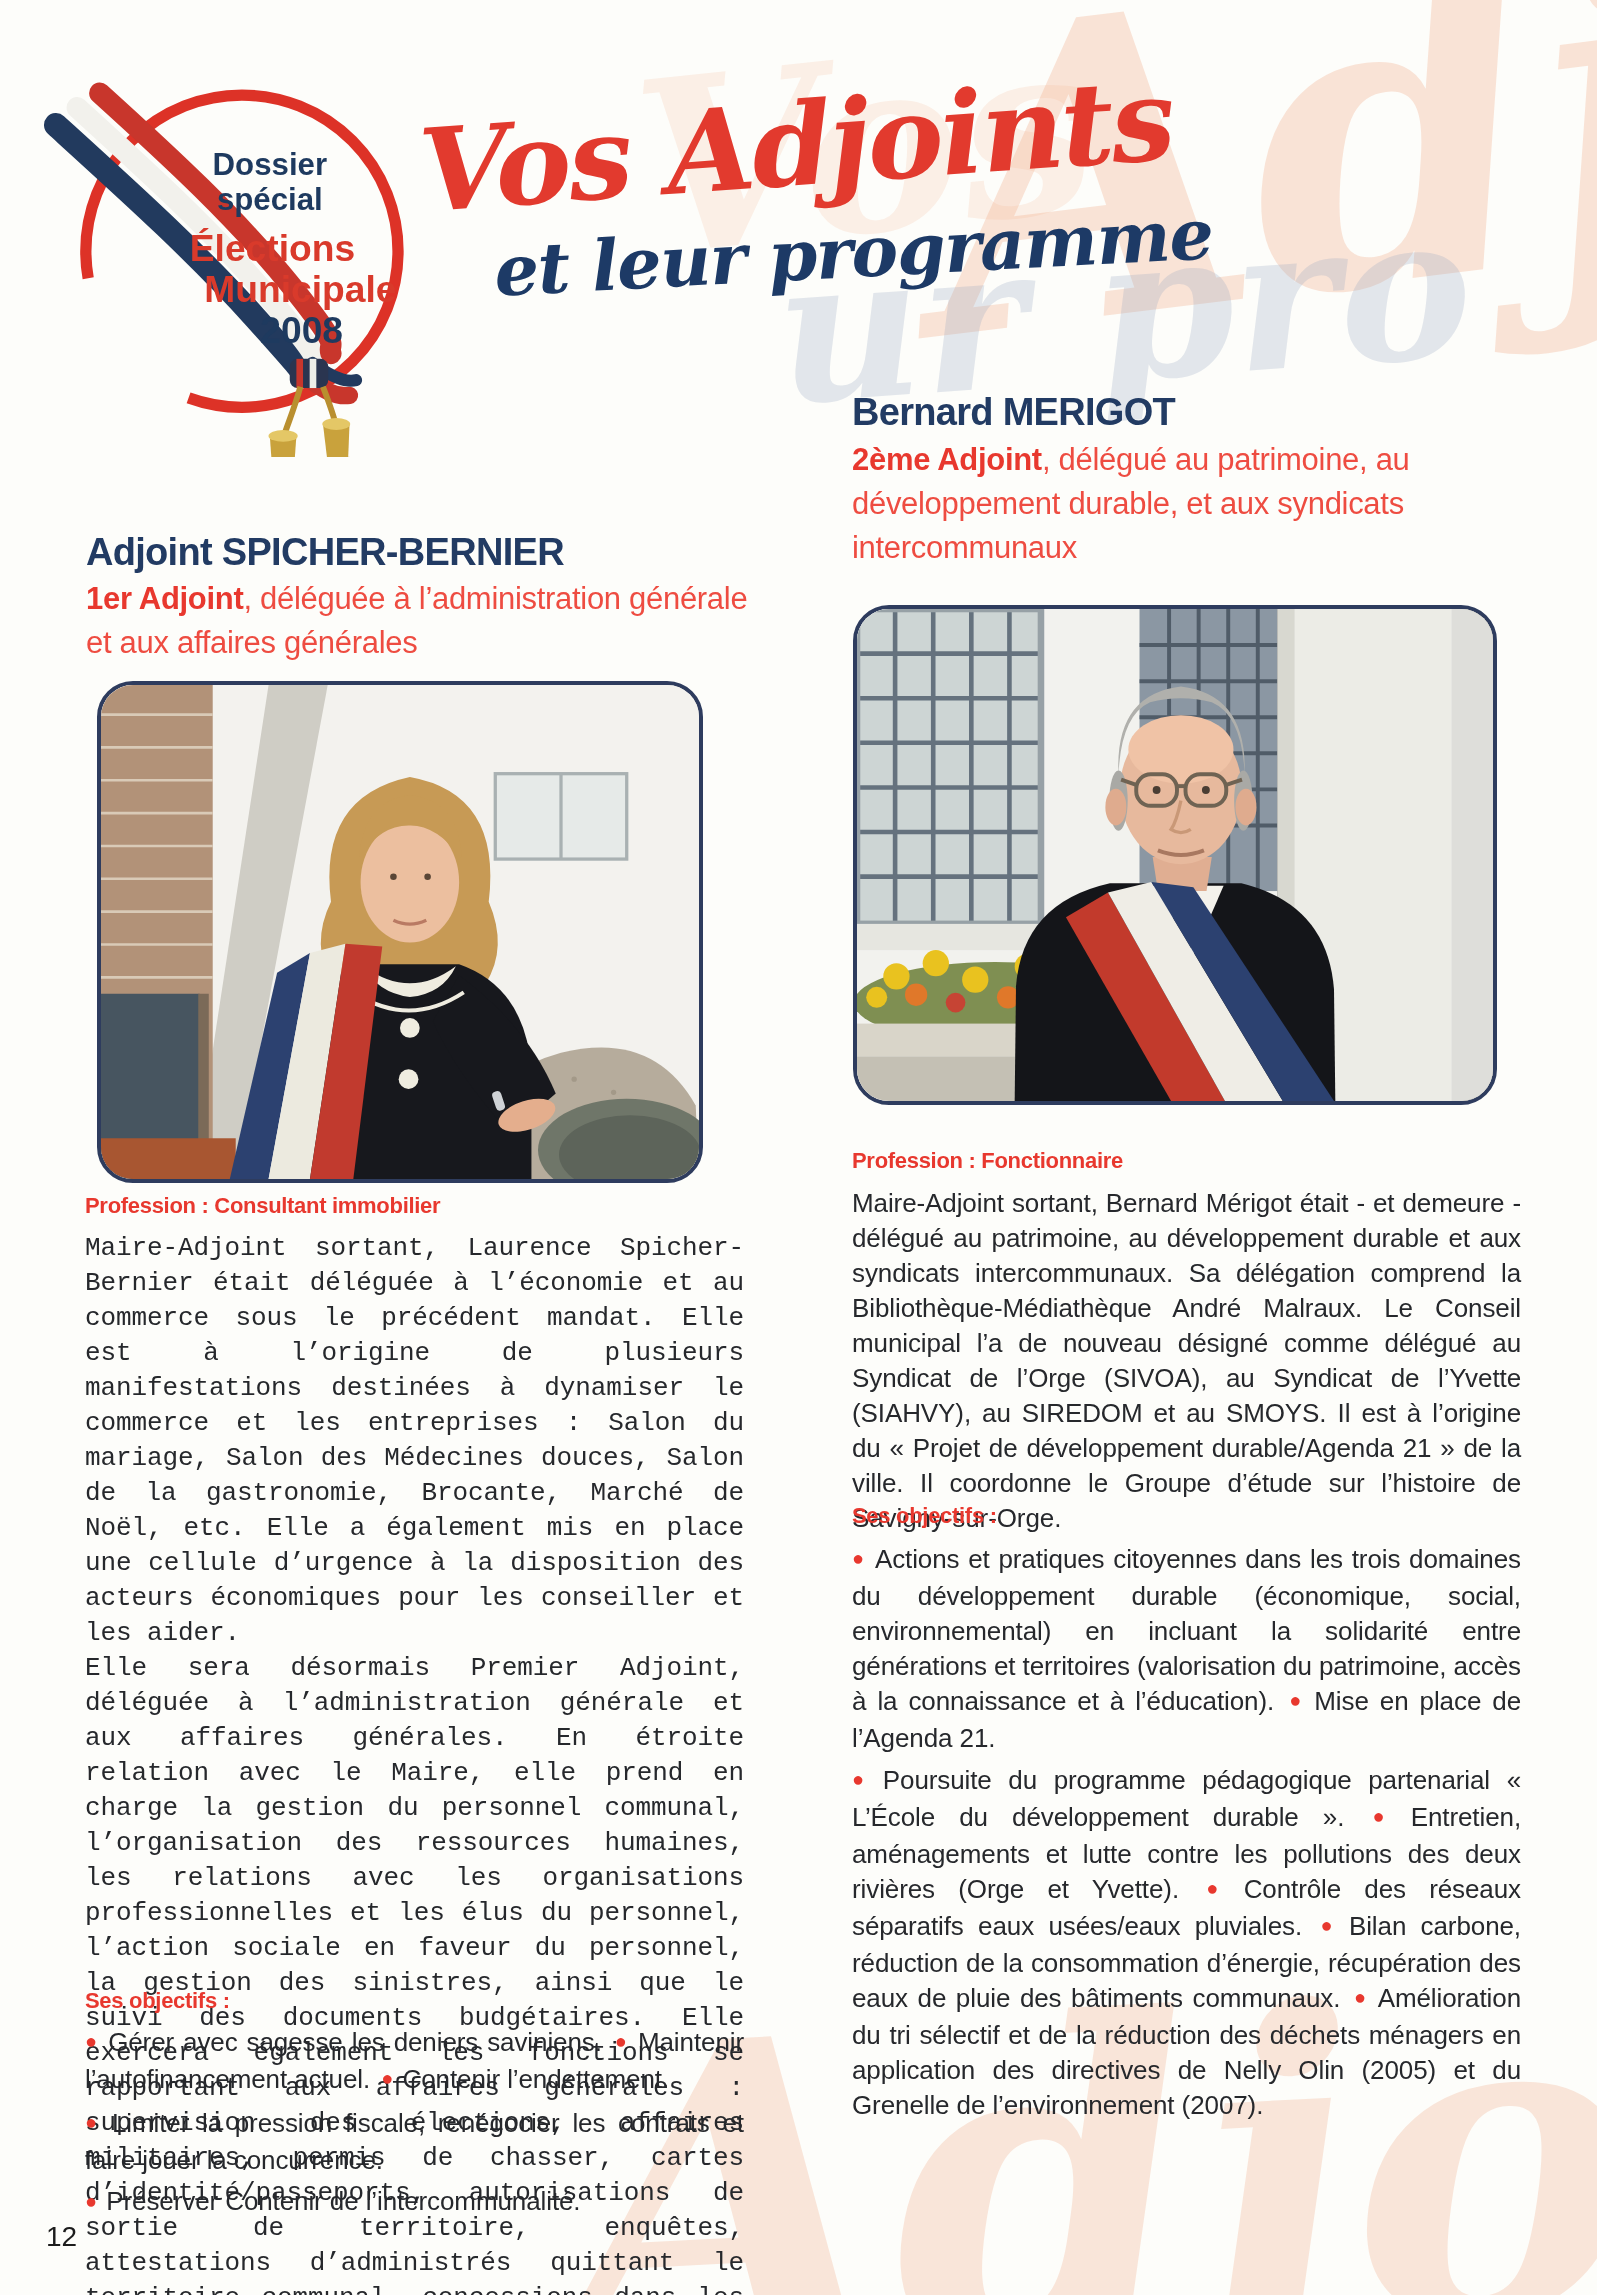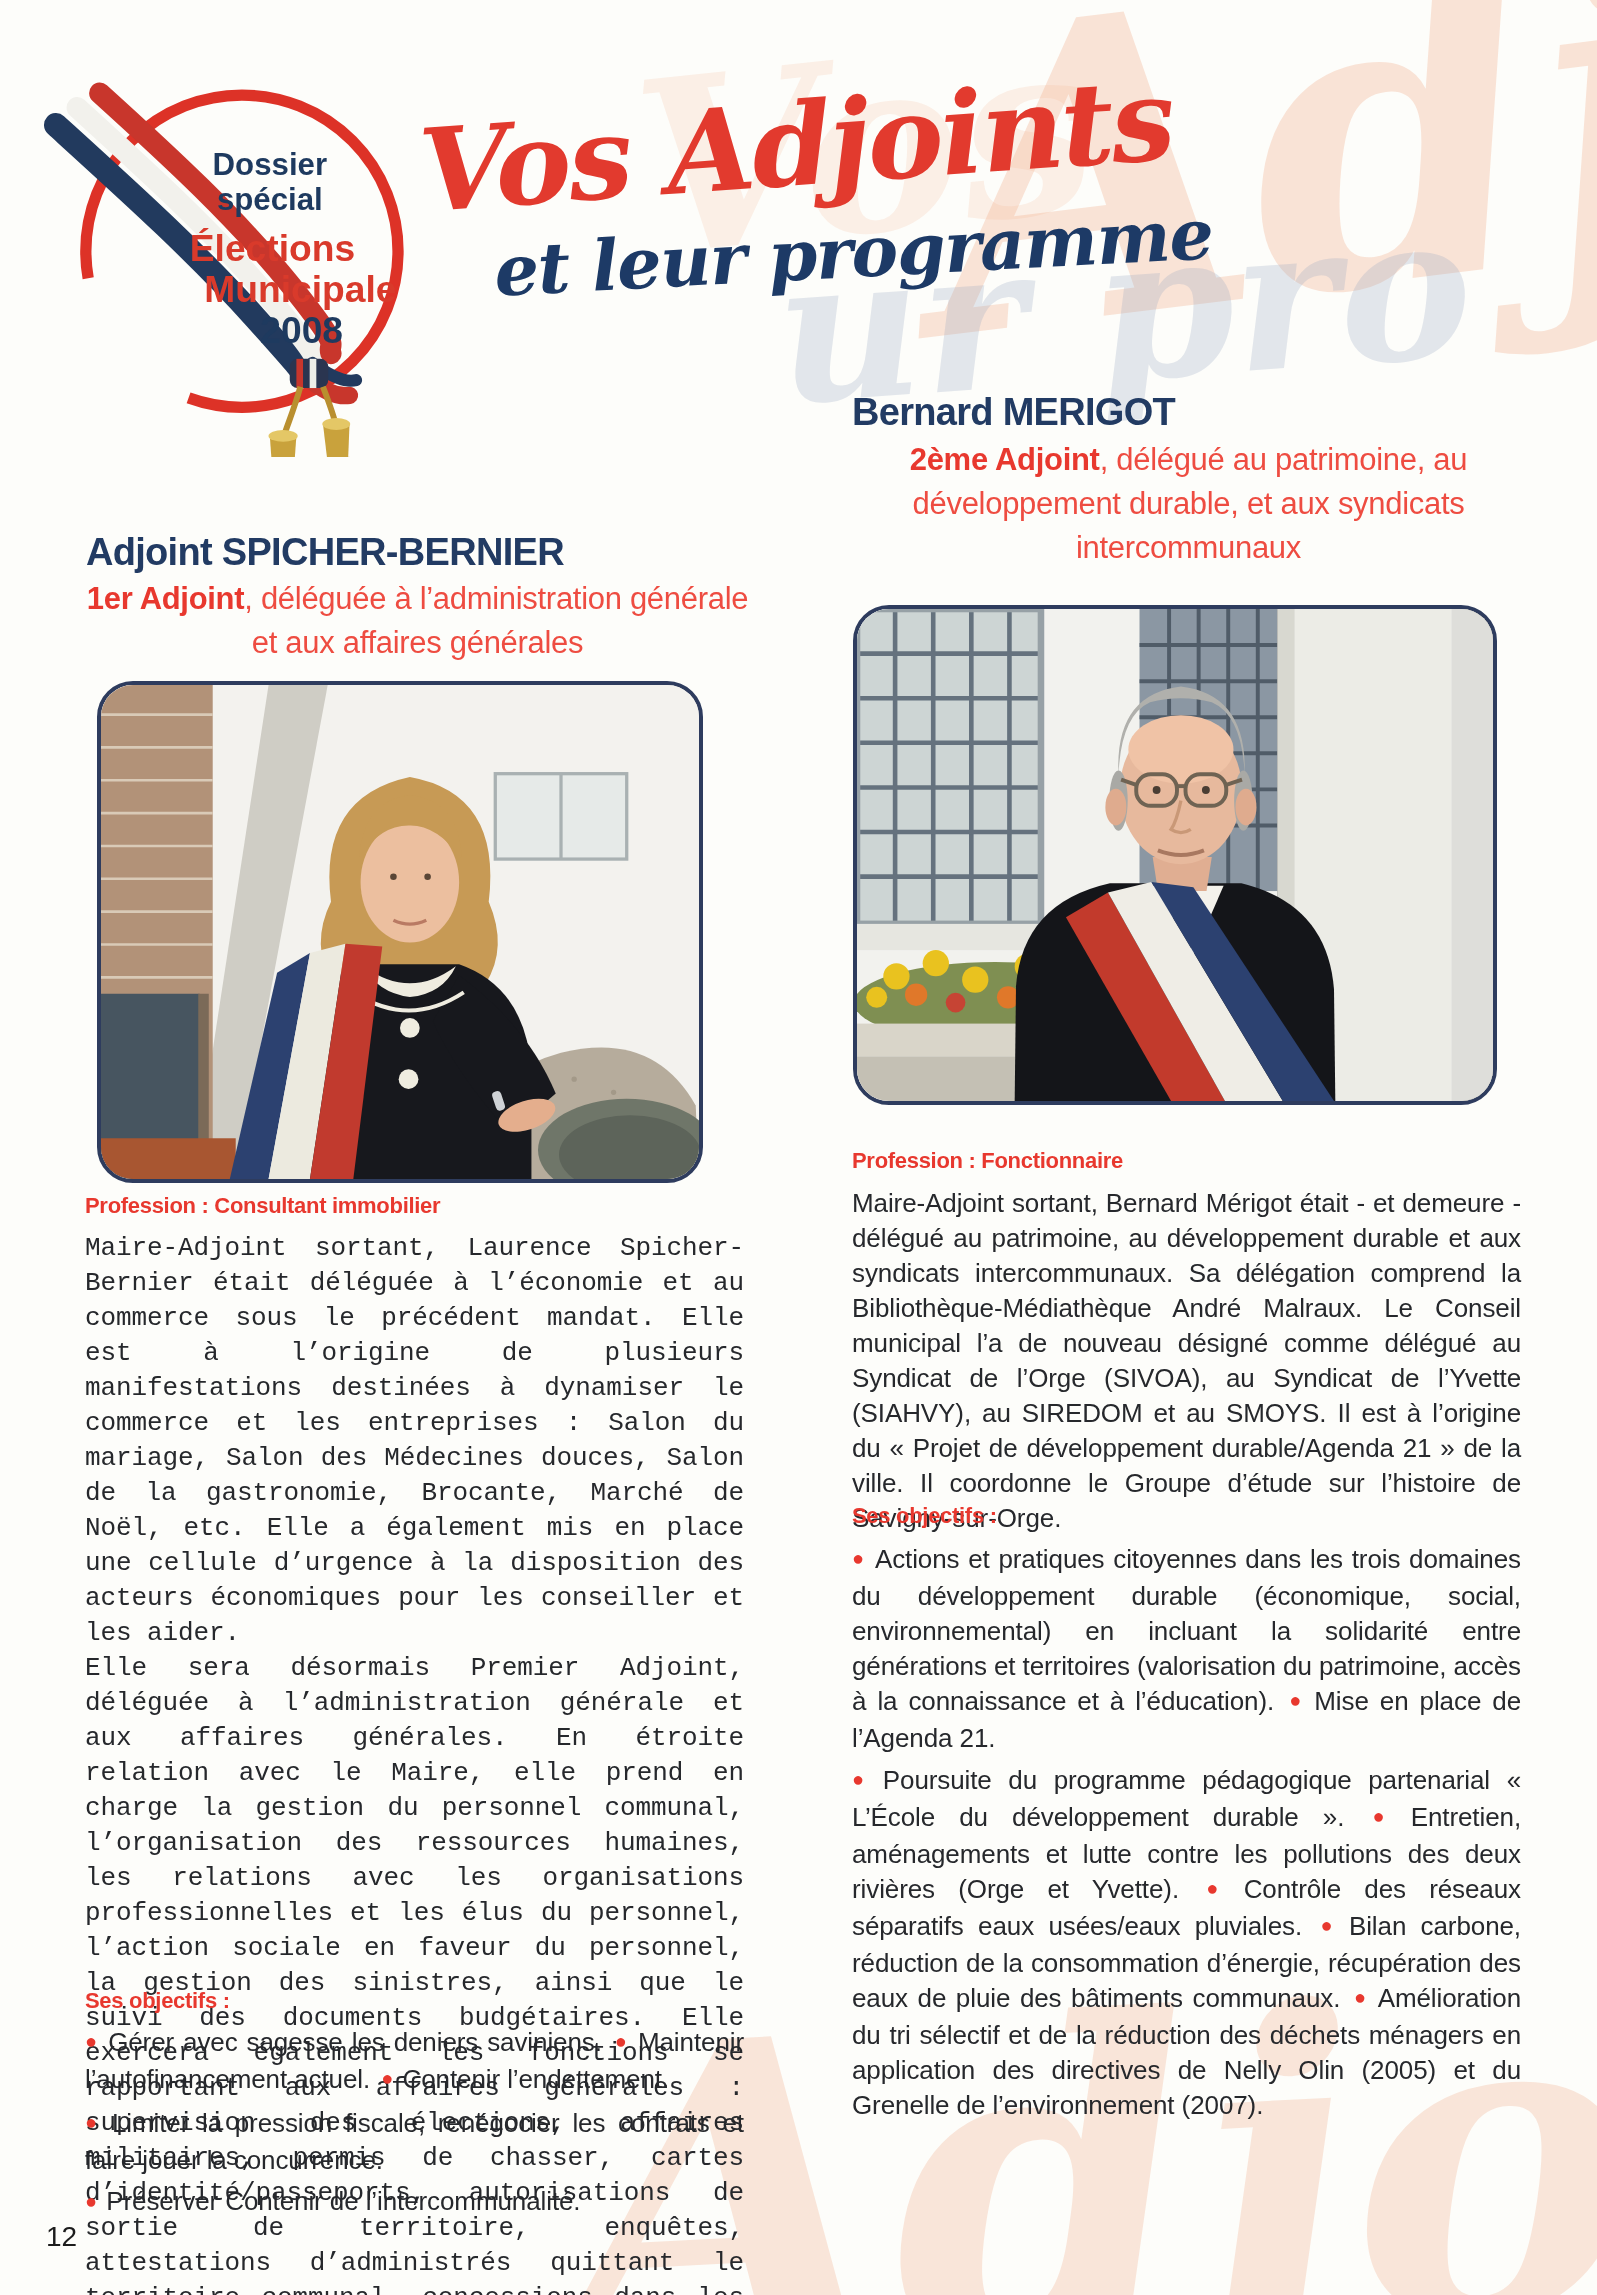--- a/index.html
+++ b/index.html
@@ -24,21 +24,21 @@
     left:419px; top:78px; font-family:"DejaVu Serif",serif; font-style:italic; font-weight:bold;
     font-size:114px; color:#e23a2e; transform:rotate(-4deg); letter-spacing:-2.7px;
   }
   #title-sub {
     left:494px; top:211px; font-family:"DejaVu Serif",serif; font-style:italic; font-weight:bold;
     font-size:70px; color:#1d3a66; transform:rotate(-3deg); letter-spacing:-1.3px;
   }
   .name { font-weight:bold; color:#223b63; font-size:38px; letter-spacing:-0.7px;text-align:right; }
   #left-name  { left:86px;  top:531px; }
   #right-name { left:852px; top:391px; }
-  .role { color:#ee4c41; font-size:31px; line-height:44px; letter-spacing:-0.3px;text-align:center; }
+  .role { color:#ee4c41; font-size:31px; line-height:44px; letter-spacing:-0.3px; }
   .role b { font-weight:bold; color:#e8382e; }
   #left-role  { left:86px;  top:577px; width:663px; }
   #right-role { left:852px; top:438px; width:673px; }
   
   .photo { border:4px solid #2e3c5e; border-radius:36px; overflow:hidden; background:#eceae4; }
   #left-photo  { left:97px;  top:681px; width:598px; height:494px; }
   #right-photo { left:853px; top:605px;  width:636px; height:492px; }
   .photo svg { display:block; width:100%; height:100%; }
   
   .redhead { color:#e8382e; font-weight:bold; font-size:22px; letter-spacing:-0.3px; }

